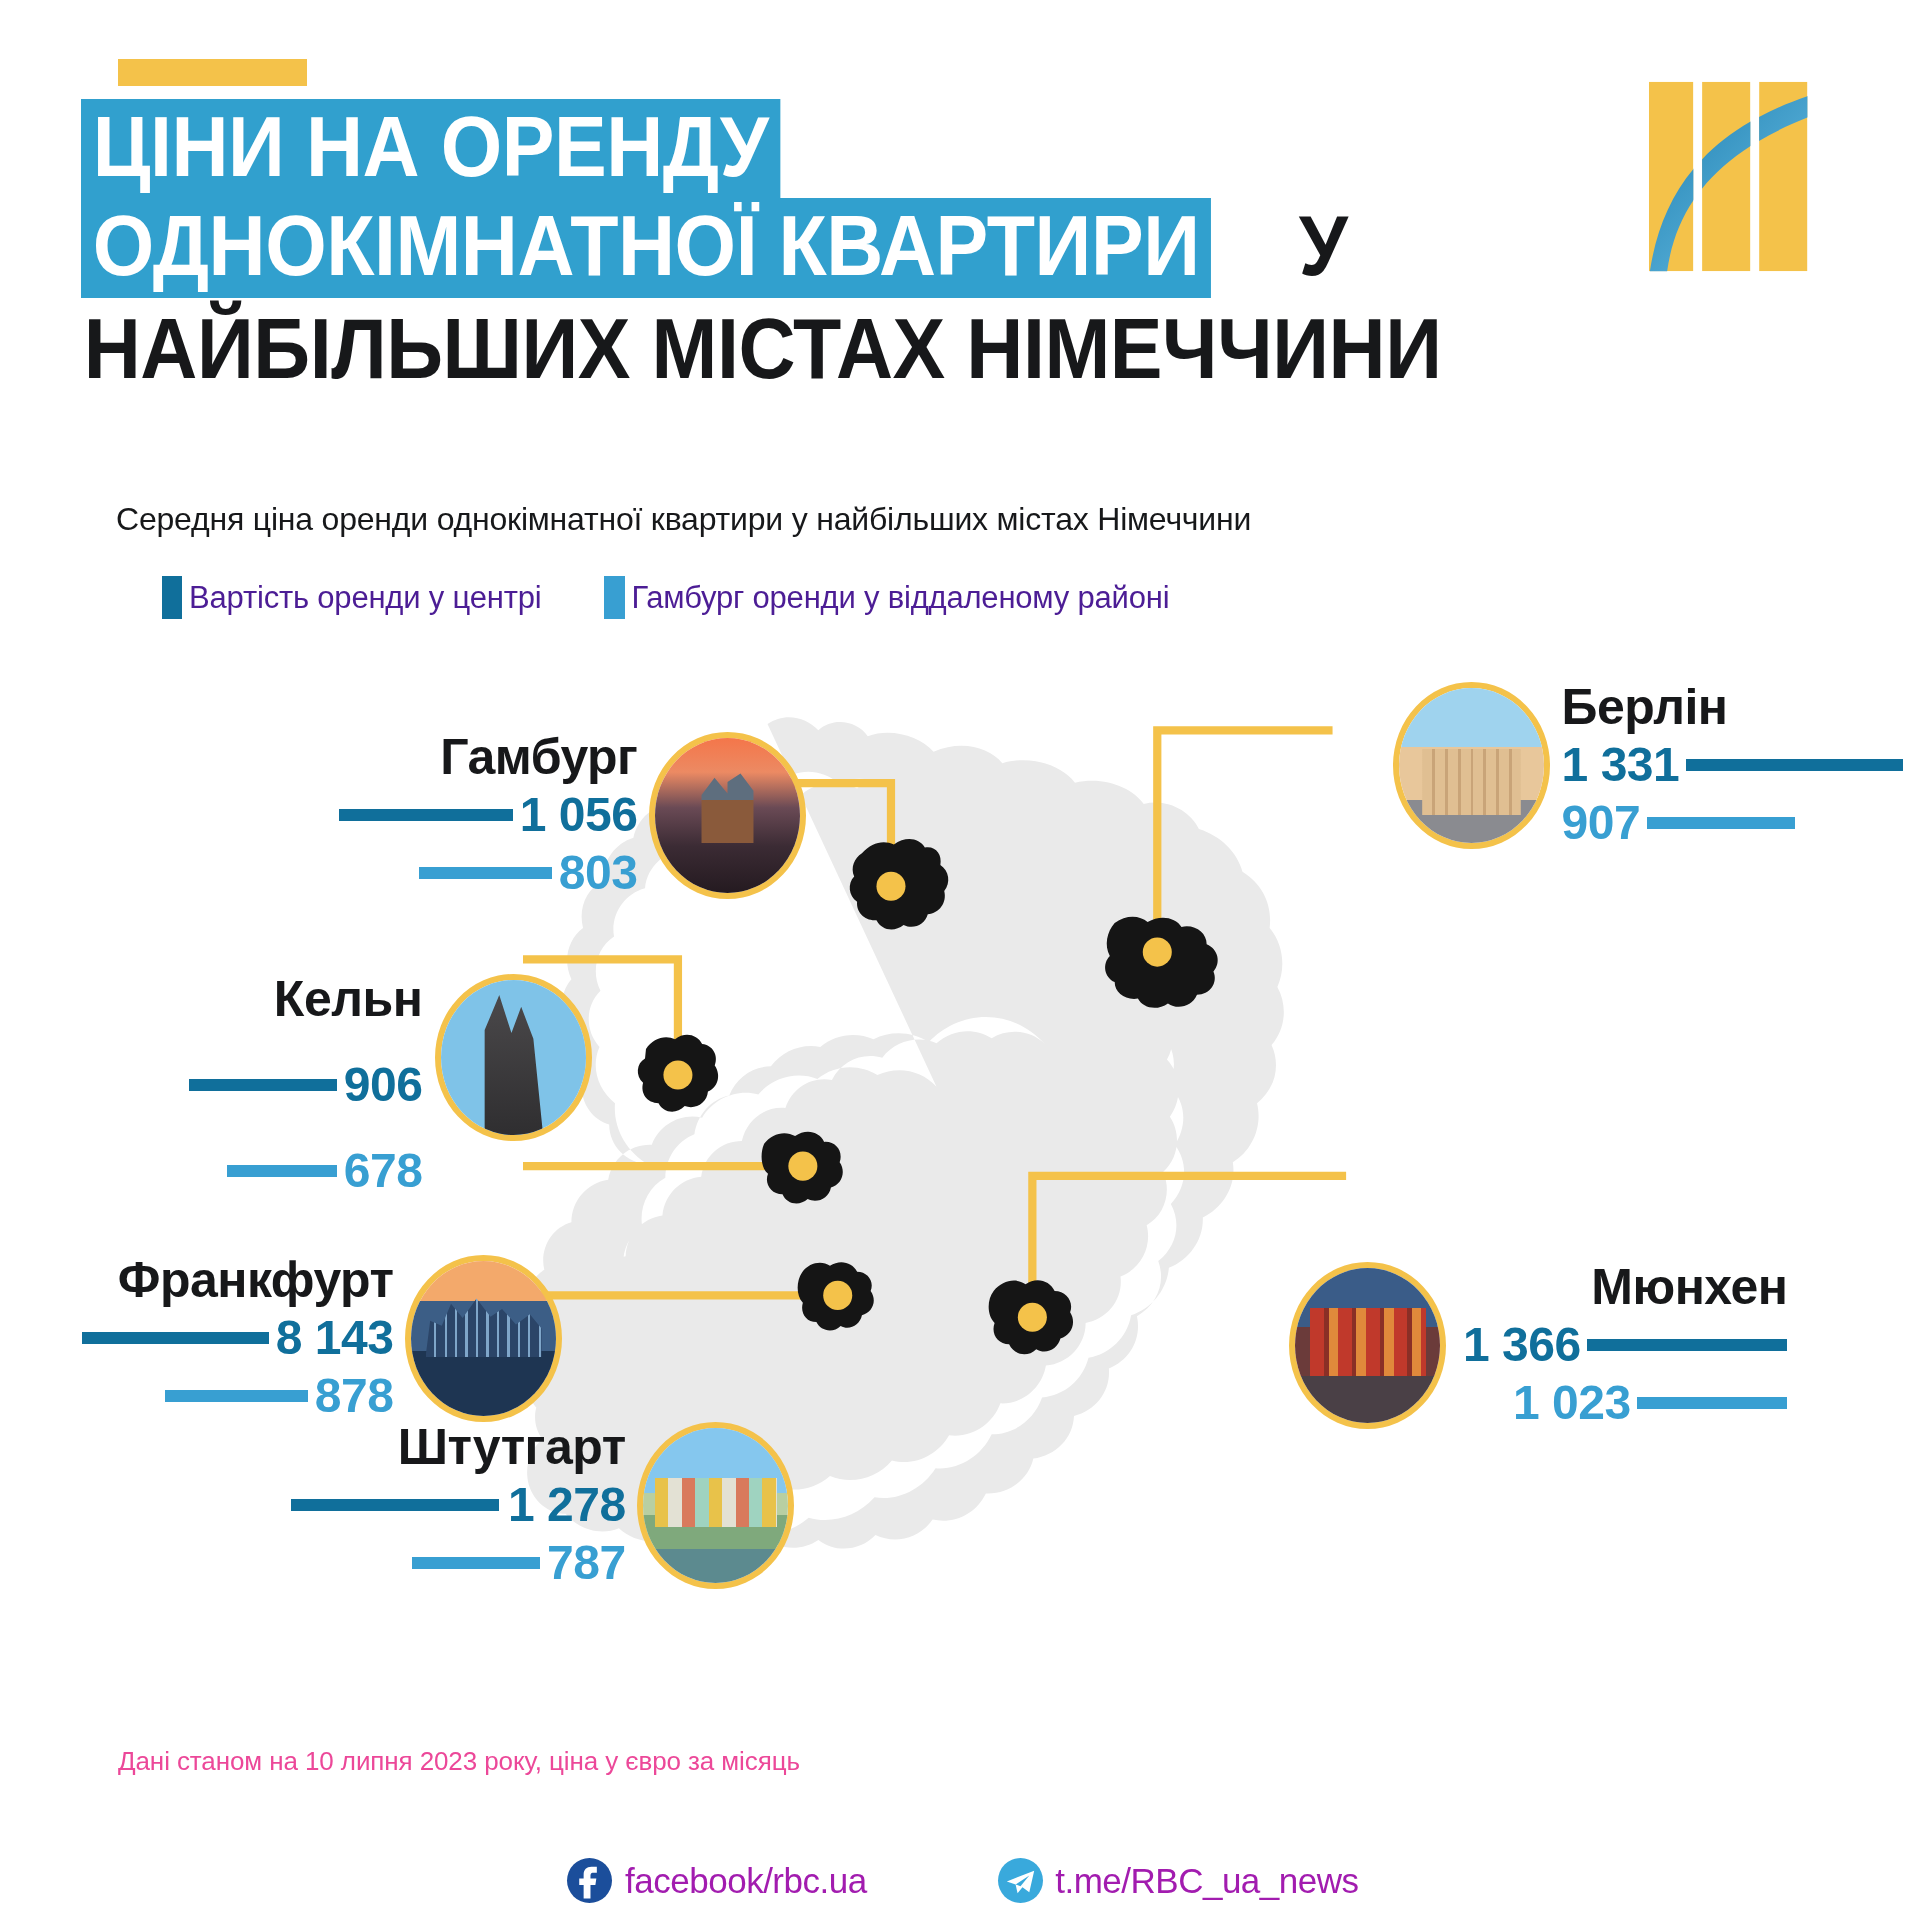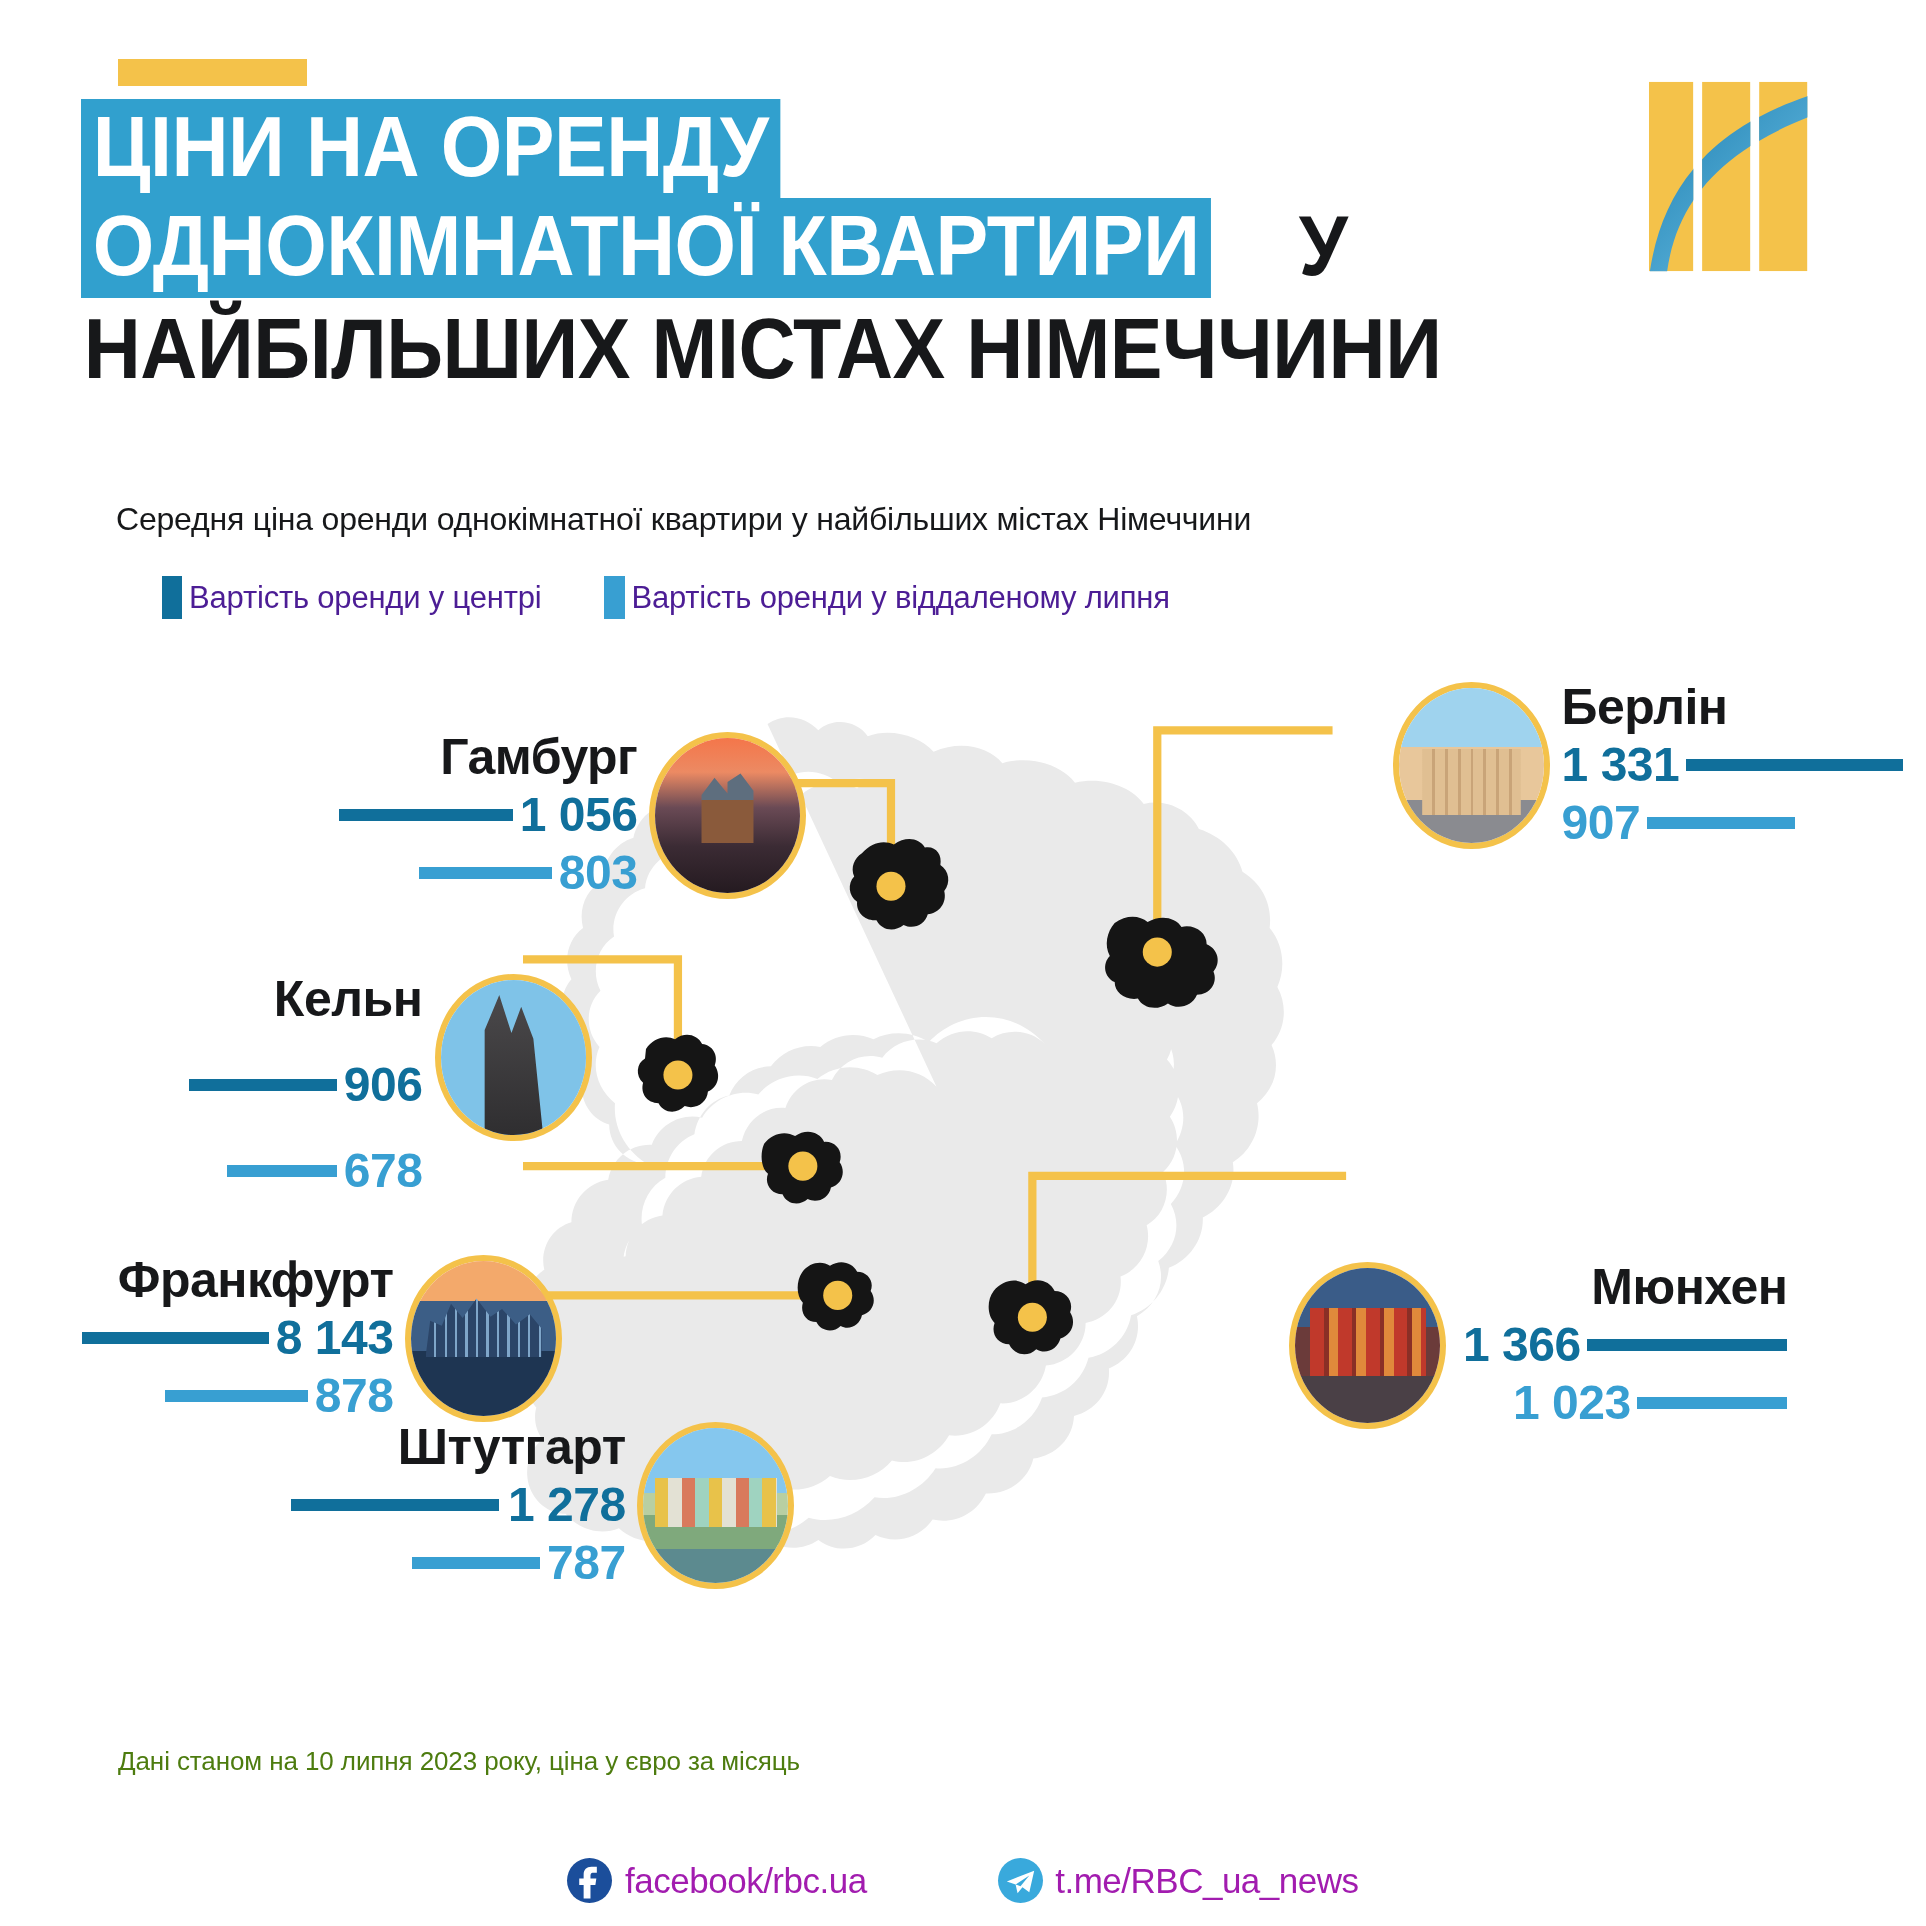--- a/index.html
+++ b/index.html
@@ -106,21 +106,21 @@
   .ph-stuttgart { background:linear-gradient(#85C7EE 0 42%, #B8CFA2 42% 56%, #7FA97C 56% 78%, #5C8A8F 78% 100%); }
   .ph-stuttgart::after { content:""; position:absolute; left:8%; top:32%; width:84%; height:32%;
      background:repeating-linear-gradient(90deg,#E8C24A 0 11%,#E3E1D4 11% 22%,#D97A5C 22% 33%,#9FD3C0 33% 44%); }
   .ph-munchen { background:linear-gradient(#3A5C88 0 38%, #6B3B3A 38% 70%, #4A4046 70% 100%); }
   .ph-munchen::after { content:""; position:absolute; left:10%; top:26%; width:80%; height:44%;
      background:repeating-linear-gradient(90deg,#C0392B 0 12%,#8A2F26 12% 16%,#E0893B 16% 24%); }
 
   
   #footnote {
     position:absolute; left:118px; top:1744px;
-    font-size:26px; color:#4d7c0f; line-height:1.35; letter-spacing:-0.1px;
+    font-size:26px; color:#ec4899; line-height:1.35; letter-spacing:-0.1px;
   }
   #social {
     position:absolute; left:0; top:1858px; width:1926px;
     display:flex; justify-content:center; align-items:center; gap:131px;
   }
   .social-item { display:flex; align-items:center; gap:12.6px; }
   .social-ico { width:45px; height:45px; border-radius:50%; flex:0 0 auto; position:relative; }
   .social-ico.fb { background:#1B4E9B; }
   .social-ico.tg { background:#39A9DC; }
   .social-txt { font-size:35px; color:#a21caf; letter-spacing:-0.5px; white-space:nowrap; }
@@ -176,21 +176,21 @@
 
 <div id="subtitle">Середня ціна оренди однокімнатної квартири у найбільших містах Німеччини</div>
 
 <div id="legend">
   <div class="legend-item">
     <span class="legend-sw" style="background:#106F9B"></span>
     <span class="legend-lbl">Вартість оренди у центрі</span>
   </div>
   <div class="legend-item">
     <span class="legend-sw" style="background:#389FD2"></span>
-    <span class="legend-lbl">Вартість оренди у віддаленому липня</span>
+    <span class="legend-lbl">Гамбург оренди у віддаленому районі</span>
   </div>
 </div>
 
 <div id="map-layer">
   <svg id="map-svg" viewBox="0 0 1960 2170" aria-hidden="true">
     <g>
       <path fill="#EAEAEA" d="
         M505 165 C540 140 585 150 610 178 C640 150 690 158 712 190
         C760 172 820 190 848 222 C905 198 962 212 990 246
         C1050 228 1112 250 1140 286 C1200 272 1258 296 1282 330

